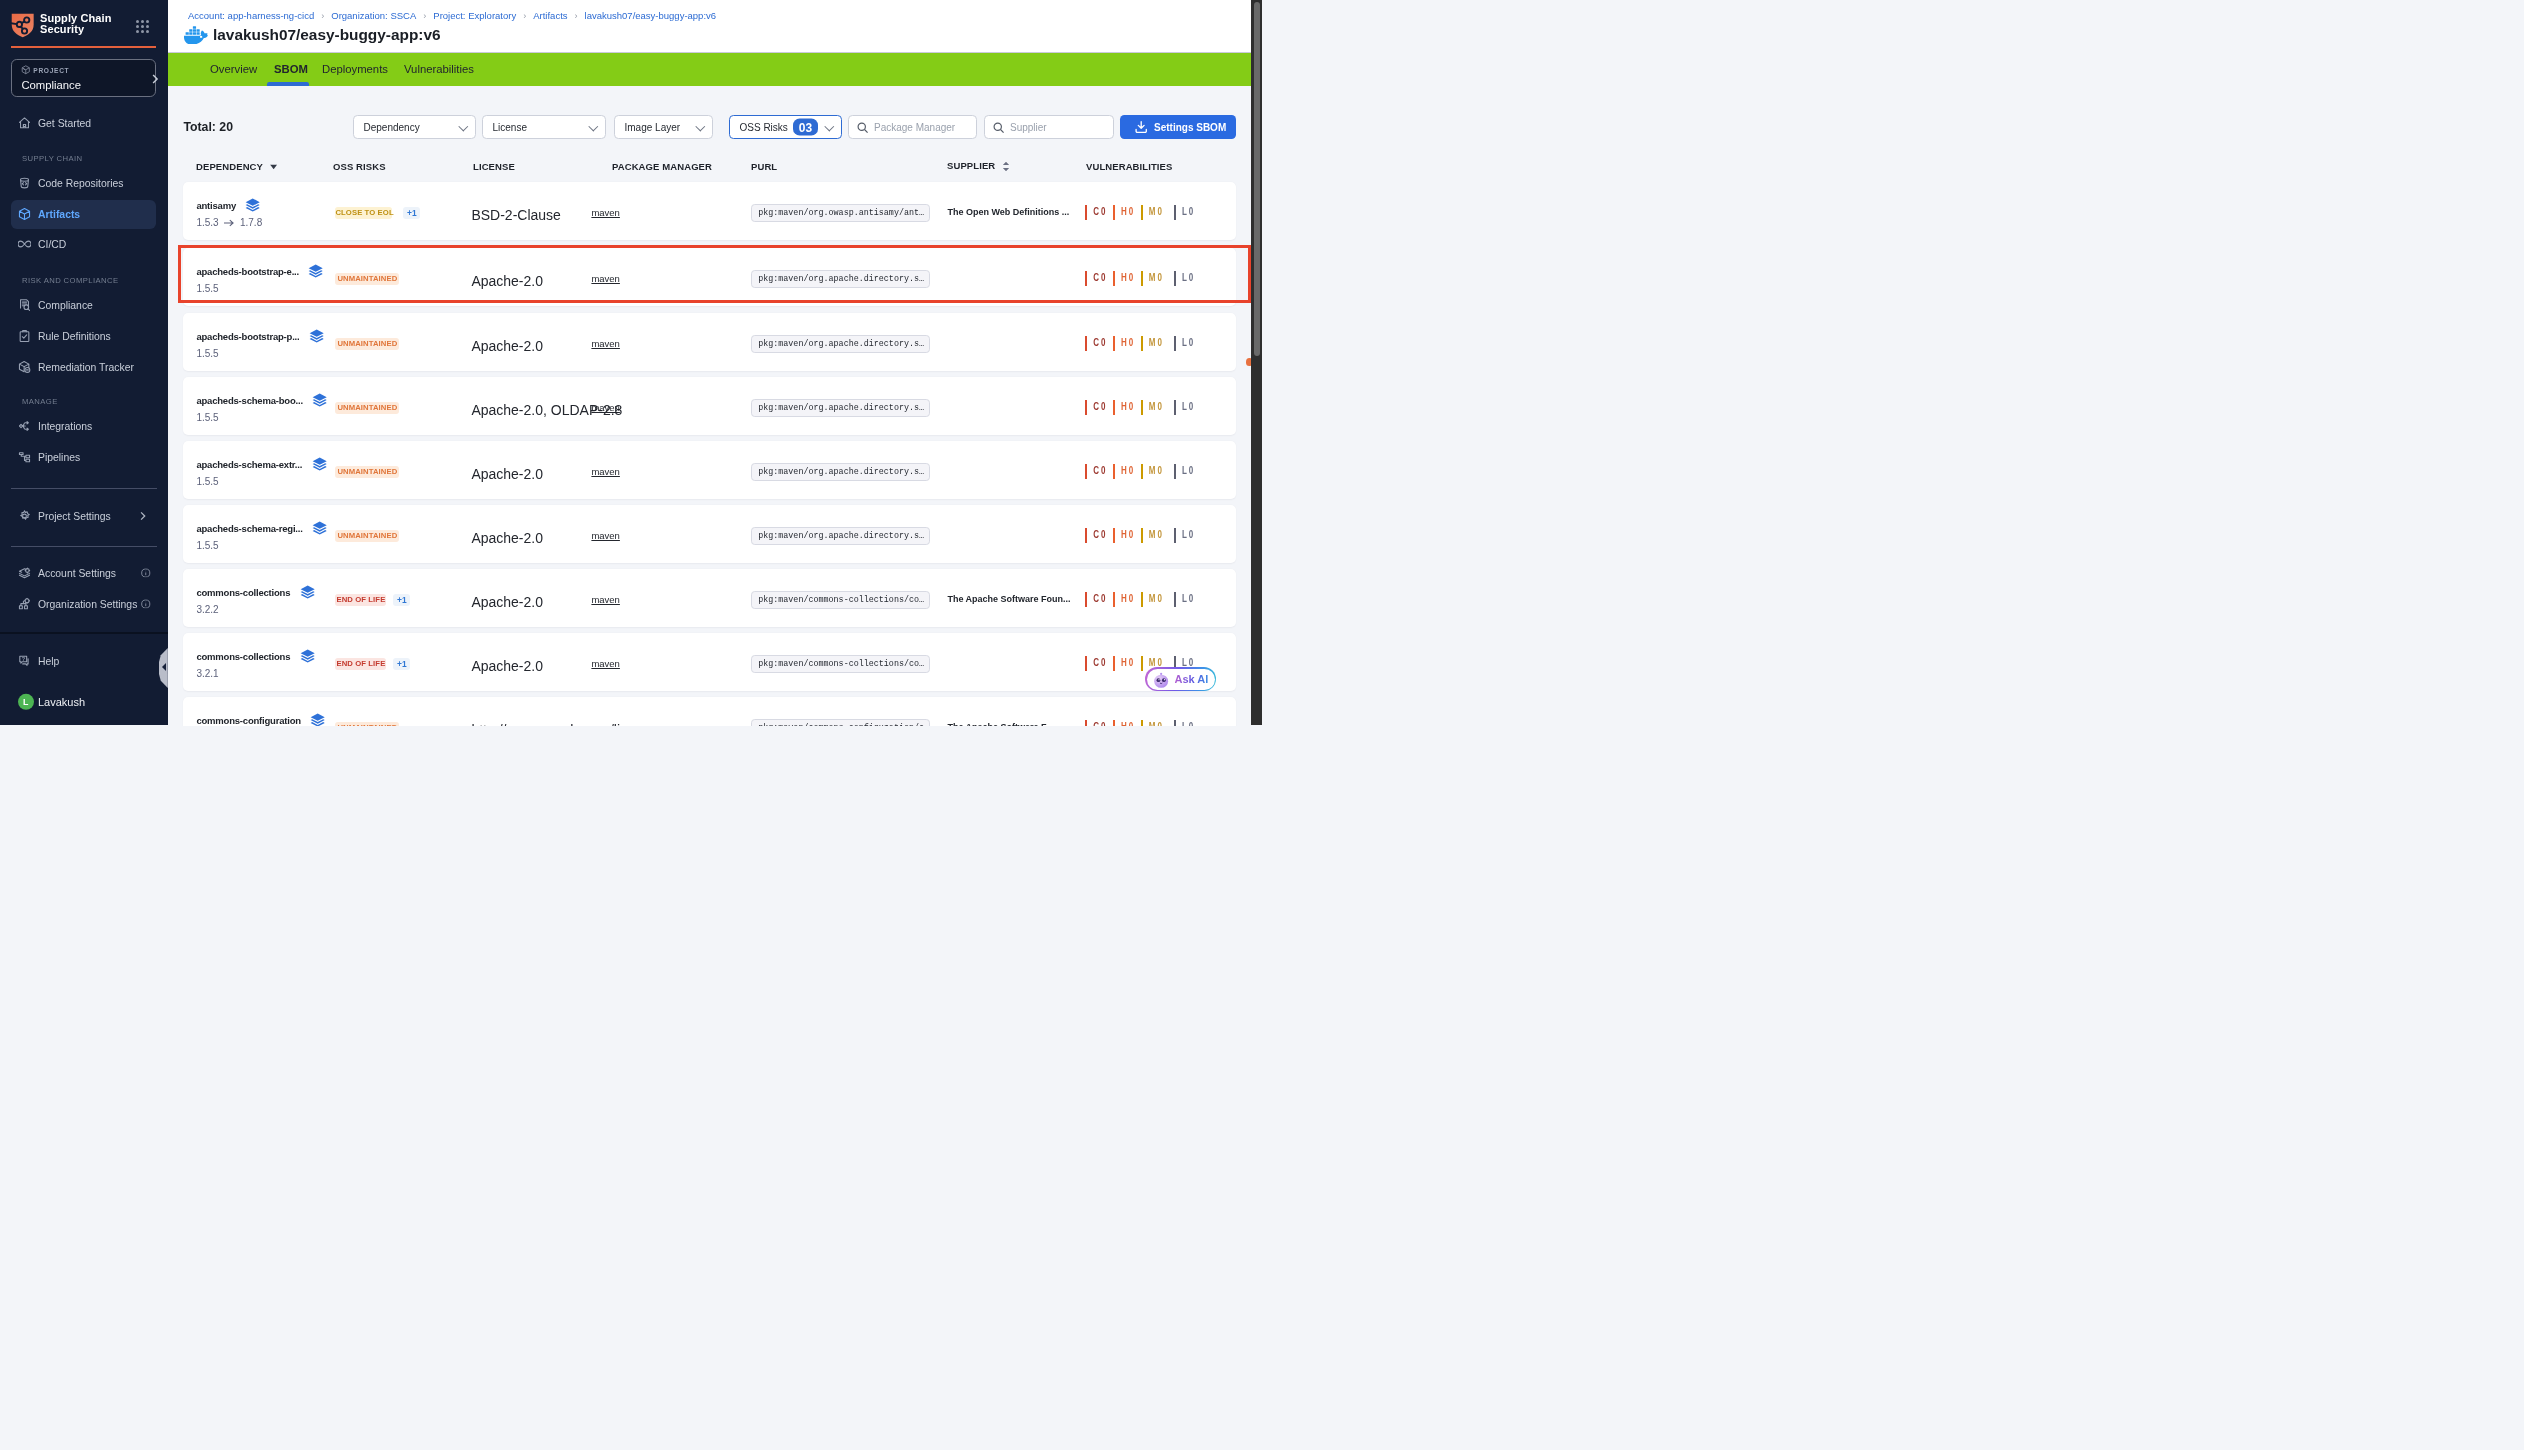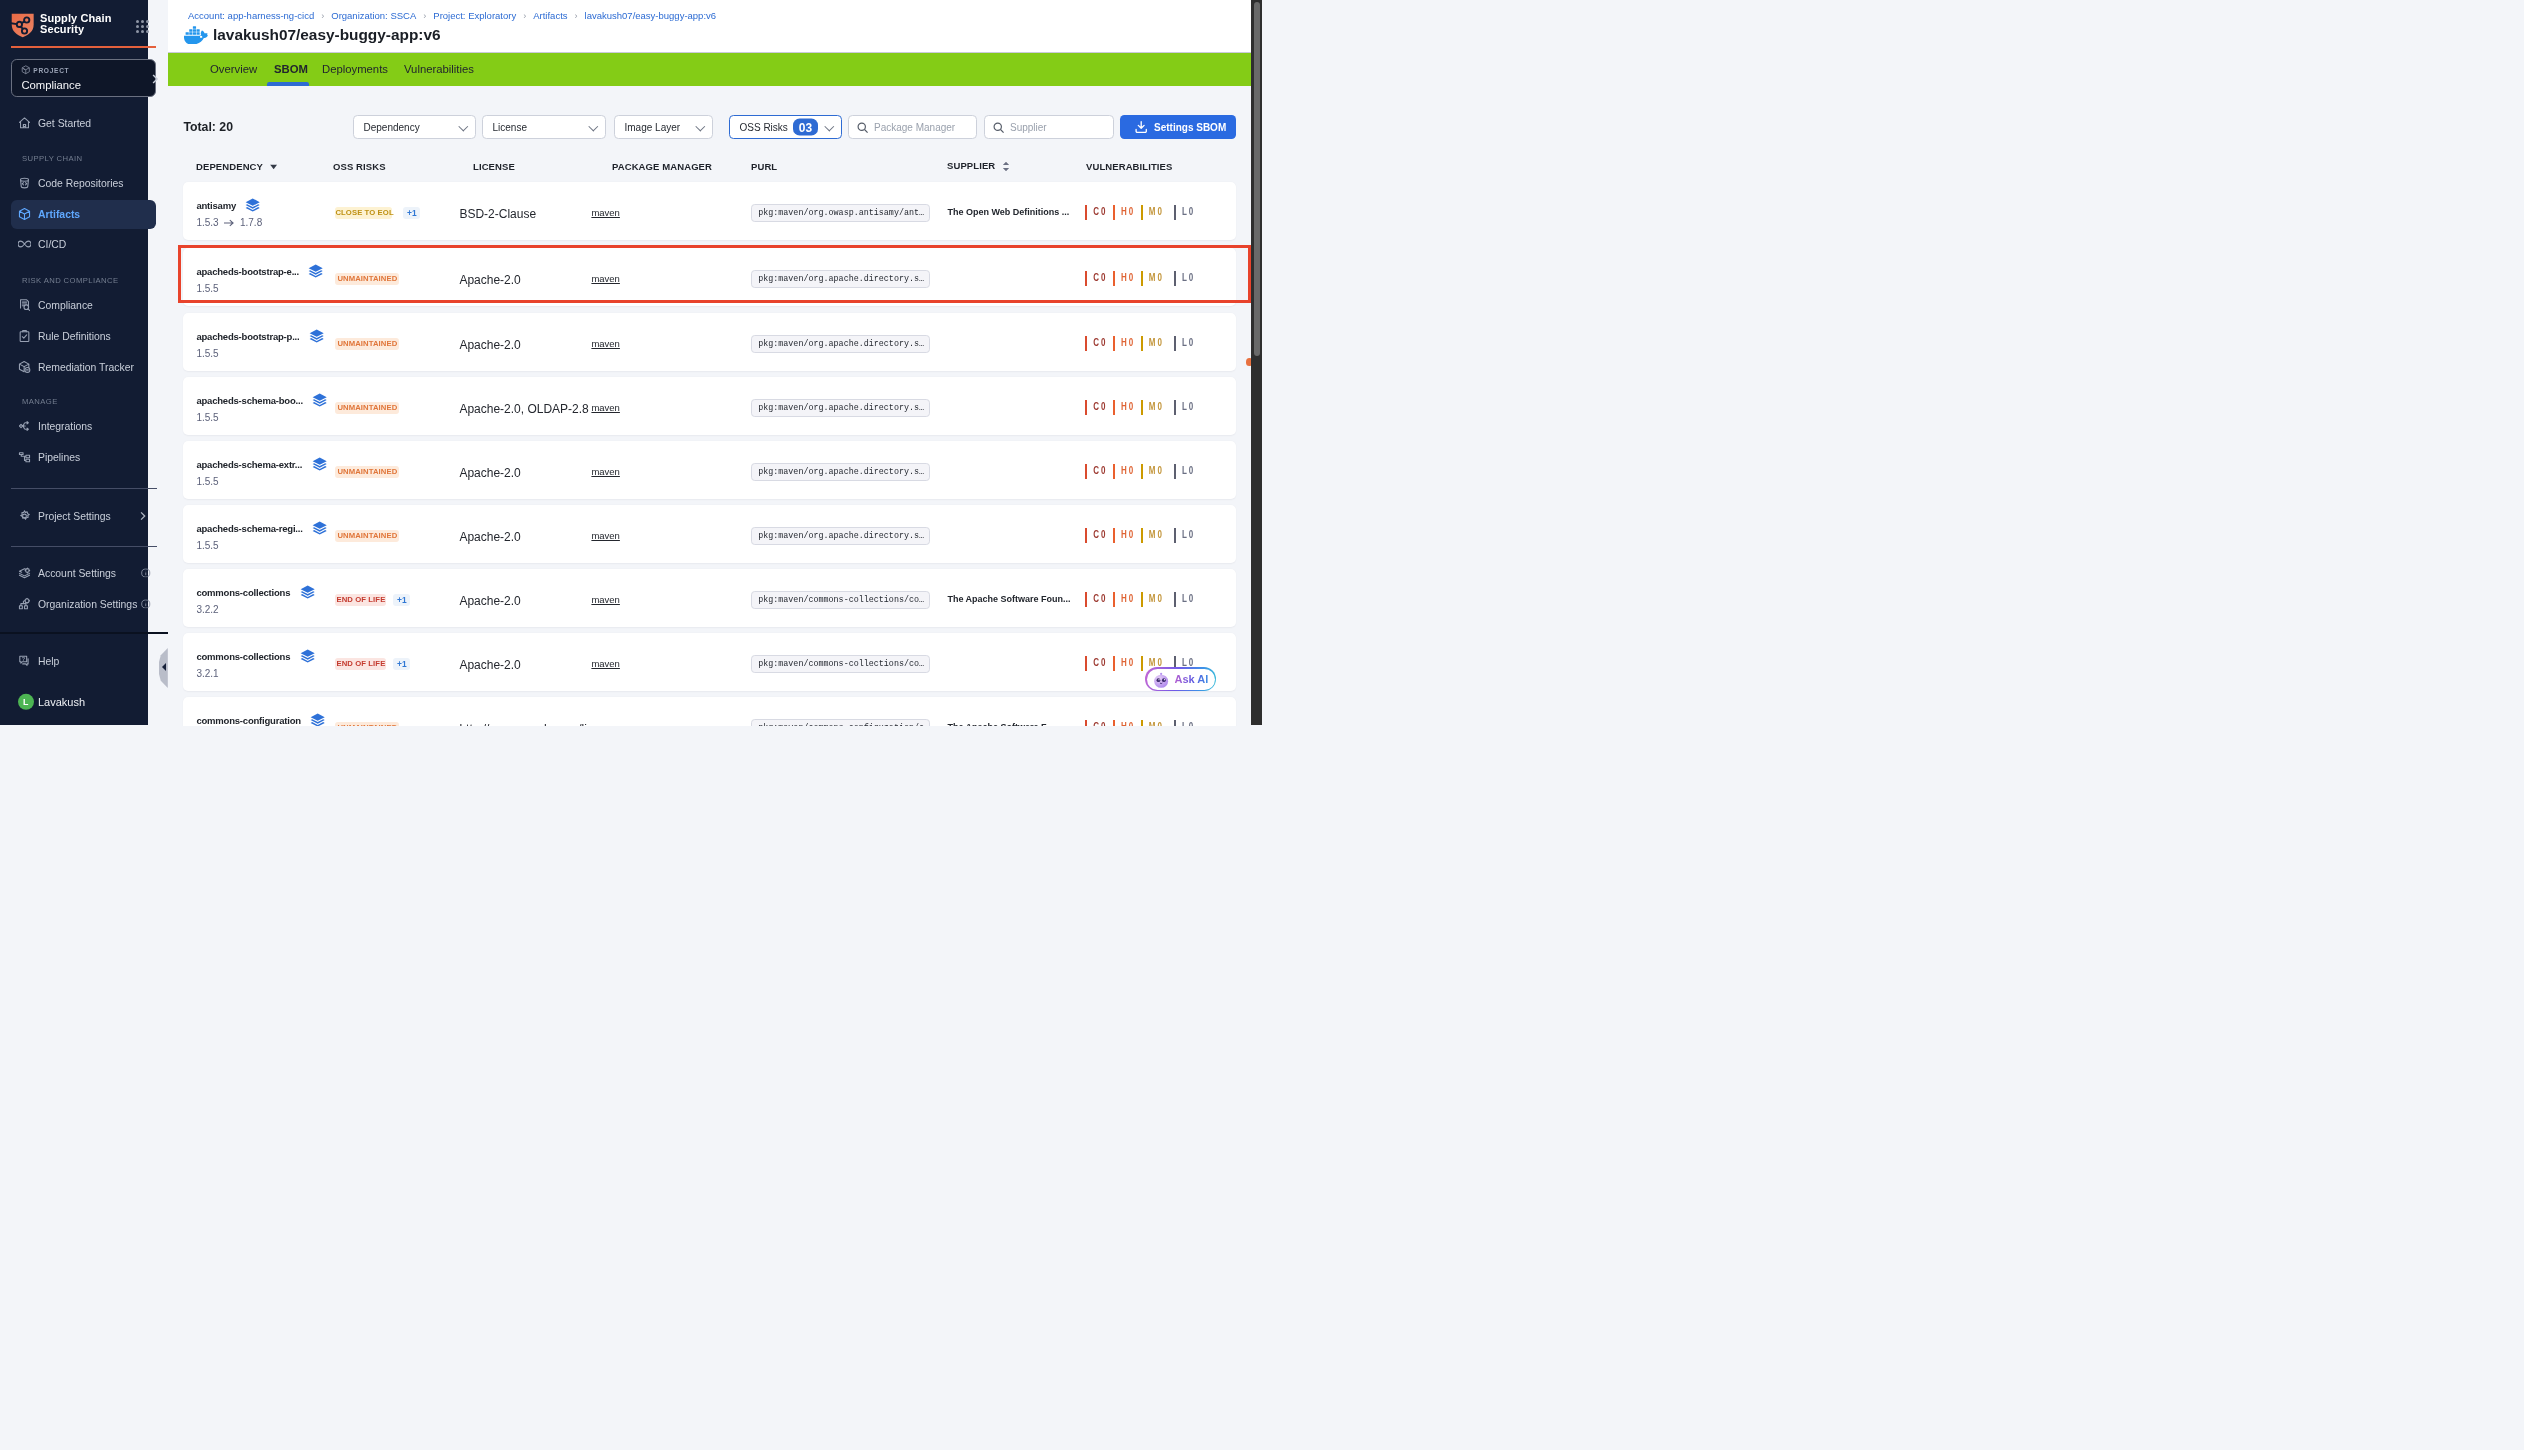--- a/index.html
+++ b/index.html
@@ -1,19 +1,19 @@
 <!DOCTYPE html>
 <html style="font-size:11.7px"><head>
 <meta charset="utf-8">
 <style>
 * { margin:0; padding:0; box-sizing:border-box; }
 html,body { width:1262px; height:725px; overflow:hidden; font-family:"Liberation Sans", sans-serif; background:#f3f5f9; }
 .abs { position:absolute; }
 
-#sidebar { position:absolute; left:0; top:0; width:148px; height:725px; background:#121c33; z-index:30; }
+#sidebar { position:absolute; left:0; top:0; width:168px; height:725px; background:#121c33; z-index:30; }
 #sb-title { position:absolute; left:40px; top:13px; color:#fff; font-size:11px; font-weight:bold; line-height:11.3px; letter-spacing:0.1px;}
 #waffle { position:absolute; left:136px; top:20px; width:14.6px; height:13px; }
 #waffle i { position:absolute; width:3.2px; height:3.2px; border-radius:50%; background:#8e96a6; }
 #orangeline { position:absolute; left:11px; top:46px; width:145px; height:1.9px; background:#e4603c; }
 #projbox { position:absolute; left:11.3px; top:59px; width:145px; height:38px; border:1.1px solid #6a7080; border-radius:5.8px; background:#0e1628; }
 #projbox .plabel { position:absolute; left:21px; top:7px; color:#9aa3b5; font-size:6.6px; font-weight:bold; letter-spacing:0.7px; }
 #projbox .pname { position:absolute; left:9.1px; top:18.6px; color:#f5f6f8; font-size:11.3px; }
 .navitem { position:absolute; left:0; width:168px; height:25px; }
 .navitem .ico { position:absolute; left:17.5px; top:50%; transform:translateY(-50%); width:13px; height:13px; }
 .navitem .txt { position:absolute; left:38px; top:50%; transform:translateY(-50%); color:#c9cfda; font-size:10.4px; white-space:nowrap; }
@@ -43,21 +43,21 @@
 
 .card { position:absolute; left:15.4px; width:1053px; height:58px; background:#fff; border-radius:5.1px; box-shadow:0 0.7px 1.5px rgba(30,40,60,.05); }
 .dep { position:absolute; left:13px; top:14.6px; letter-spacing:-0.2px; font-size:9.5px; font-weight:bold; color:#20242b; white-space:nowrap; }
 .dep svg { vertical-align:-3.3px; margin-left:9.5px; }
 .ver { position:absolute; left:13px; top:35px; font-size:10px; color:#5c617a; }
 .badge { position:absolute; left:152px; top:24.5px; height:12.4px; line-height:12.8px; border-radius:2.9px; font-size:7.7px; font-weight:bold; letter-spacing:0.1px; text-align:center; white-space:nowrap; }
 .b-eol { background:#fbe5e1; color:#c43a2e; width:51px; }
 .b-unm { background:#fdeadb; color:#e0763a; width:64px; }
 .b-cte { background:#fdf2d2; color:#bf9114; width:57px; }
 .plus1 { position:absolute; top:24.5px; height:12.4px; line-height:12.8px; border-radius:2.9px; font-size:8.4px; font-weight:bold; background:#edf3fa; color:#2f77d4; width:17px; text-align:center; }
-.lic { position:absolute; left:276px; top:25px; font-size:12px; color:#24272e; white-space:nowrap; }
+.lic { position:absolute; left:288px; top:25px; font-size:14px; color:#24272e; white-space:nowrap; }
 .pm  { position:absolute; left:408px; top:25px; font-size:9.5px; color:#24272e;text-decoration:underline; }
 .purl { position:absolute; left:568px; top:22px; width:179px; height:18px; line-height:17px; background:#f4f4f8; border:0.7px solid #d8dae3; border-radius:3.7px; font-family:"Liberation Mono", monospace; font-size:8.4px; color:#1f232b; padding-left:5.8px; white-space:nowrap; overflow:hidden; }
 .sup { position:absolute; left:764px; top:25px; font-size:9px; font-weight:bold; color:#22262d; white-space:nowrap; }
 .vuln { position:absolute; left:902px; top:23px; height:14.6px; }
 .vseg { float:left; height:14.6px; margin-right:5.8px; }
 .vseg:last-child { margin-left:4.4px; }
 .vbar { float:left; width:2px; height:14.6px; margin-right:5.8px; }
 .vtxt { float:left; font-size:8px; font-weight:bold; letter-spacing:2px; line-height:14.6px; transform:scaleY(1.38); transform-origin:center; }
 
 #redrect { position:absolute; left:9.5px; top:159px; width:1073px; height:58px; border:3.7px solid #e8432c; z-index:10; }

